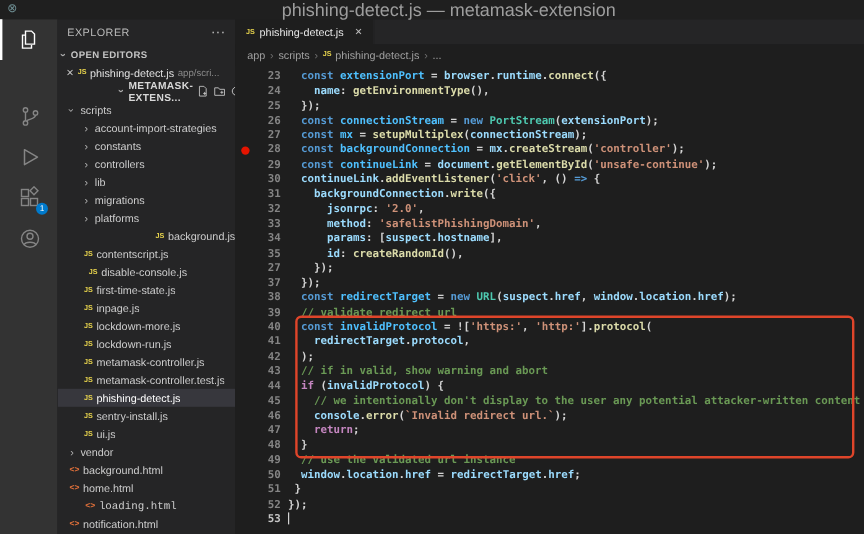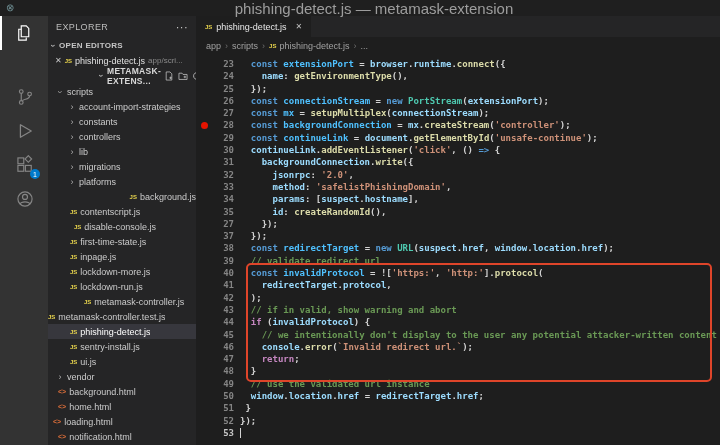--- a/index.html
+++ b/index.html
@@ -226,25 +226,25 @@
           <span class="t-label">inpage.js</span>
         </div>
         <div class="tree-row" style="padding-left: 22px;">
           <span class="badge-js">JS</span>
           <span class="t-label">lockdown-more.js</span>
         </div>
         <div class="tree-row" style="padding-left: 22px;">
           <span class="badge-js">JS</span>
           <span class="t-label">lockdown-run.js</span>
         </div>
-        <div class="tree-row" style="padding-left: 36px;">
+        <div class="tree-row" style="padding-left: 22px;">
           <span class="badge-js">JS</span>
           <span class="t-label">metamask-controller.js</span>
         </div>
-        <div class="tree-row" style="">
+        <div class="tree-row" style="padding-left: 22px;">
           <span class="badge-js">JS</span>
           <span class="t-label">metamask-controller.test.js</span>
         </div>
         <div class="tree-row selected" style="padding-left: 22px;">
           <span class="badge-js">JS</span>
           <span class="t-label">phishing-detect.js</span>
         </div>
         <div class="tree-row" style="padding-left: 22px;">
           <span class="badge-js">JS</span>
           <span class="t-label">sentry-install.js</span>
@@ -258,21 +258,21 @@
           <span class="t-label">vendor</span>
         </div>
         <div class="tree-row" style="padding-left: 10px;">
           <span class="badge-html">&lt;&gt;</span>
           <span class="t-label">background.html</span>
         </div>
         <div class="tree-row" style="padding-left: 10px;">
           <span class="badge-html">&lt;&gt;</span>
           <span class="t-label">home.html</span>
         </div>
-        <div class="tree-row" style="padding-left: 5px;">
+        <div class="tree-row" style="padding-left: 23px; font-family: Liberation Mono, monospace;">
           <span class="badge-html">&lt;&gt;</span>
           <span class="t-label">loading.html</span>
         </div>
         <div class="tree-row" style="padding-left: 10px;">
           <span class="badge-html">&lt;&gt;</span>
           <span class="t-label">notification.html</span>
         </div>
       </div>
   </div>
 

